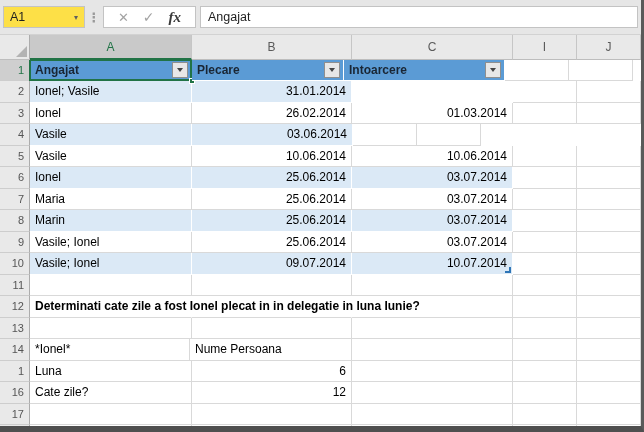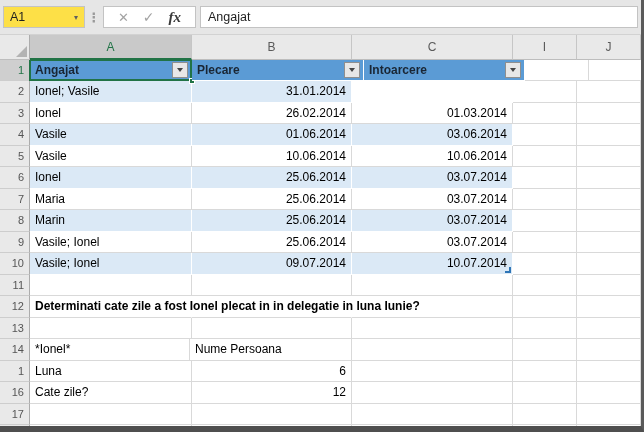--- a/index.html
+++ b/index.html
@@ -83,21 +83,21 @@
       <div class="colh" style="width: 64px;">J</div>
     </div>
 
   <div class="gridbody">
 
   <div class="row">
         <div class="gutter sel">1</div>
         <div class="cell th selcell" style="width: 162px;"><span>Angajat</span><span class="fbtn">
             <span class="farrow"></span>
           </span><span class="selbox"></span><span class="fillhandle"></span></div>
-        <div class="cell th" style="width: 172px;"><span>Plecare</span><span class="fbtn">
+        <div class="cell th" style="width: 152px;"><span>Plecare</span><span class="fbtn">
             <span class="farrow"></span>
           </span></div>
         <div class="cell th" style="width: 161px;"><span>Intoarcere</span><span class="fbtn">
             <span class="farrow"></span>
           </span></div>
         <div class="cell" style="width: 64px;"></div>
         <div class="cell" style="width: 64px;"></div>
       </div>
       <div class="row">
         <div class="gutter">2</div>
@@ -111,21 +111,20 @@
         <div class="gutter">3</div>
         <div class="cell" style="width: 162px;">Ionel</div>
         <div class="cell right" style="width: 160px;">26.02.2014</div>
         <div class="cell right" style="width: 161px;">01.03.2014</div>
         <div class="cell" style="width: 64px;"></div>
         <div class="cell" style="width: 64px;"></div>
       </div>
       <div class="row">
         <div class="gutter">4</div>
         <div class="cell band" style="width: 162px;">Vasile</div>
-        <div class="cell band right" style="width: 160px;">01.06.2014</div>
         <div class="cell band right" style="width: 161px;">03.06.2014</div>
         <div class="cell" style="width: 64px;"></div>
         <div class="cell" style="width: 64px;"></div>
       </div>
       <div class="row">
         <div class="gutter">5</div>
         <div class="cell" style="width: 162px;">Vasile</div>
         <div class="cell right" style="width: 160px;">10.06.2014</div>
         <div class="cell right" style="width: 161px;">10.06.2014</div>
         <div class="cell" style="width: 64px;"></div>

